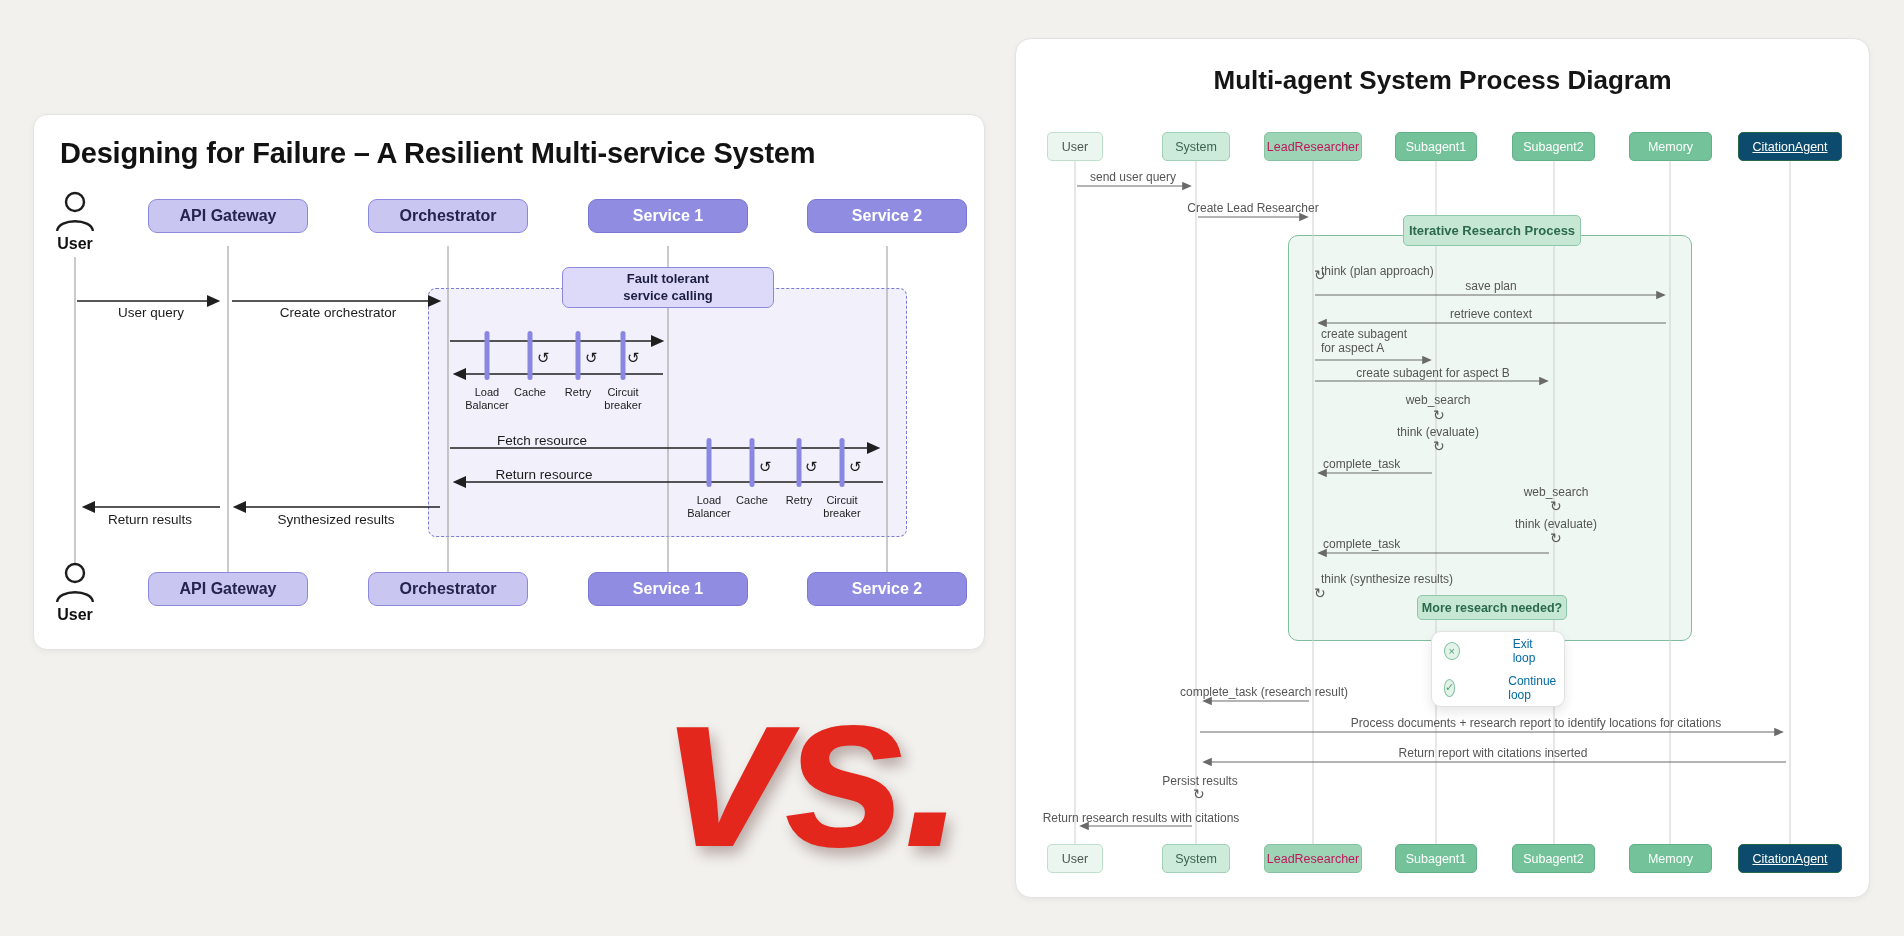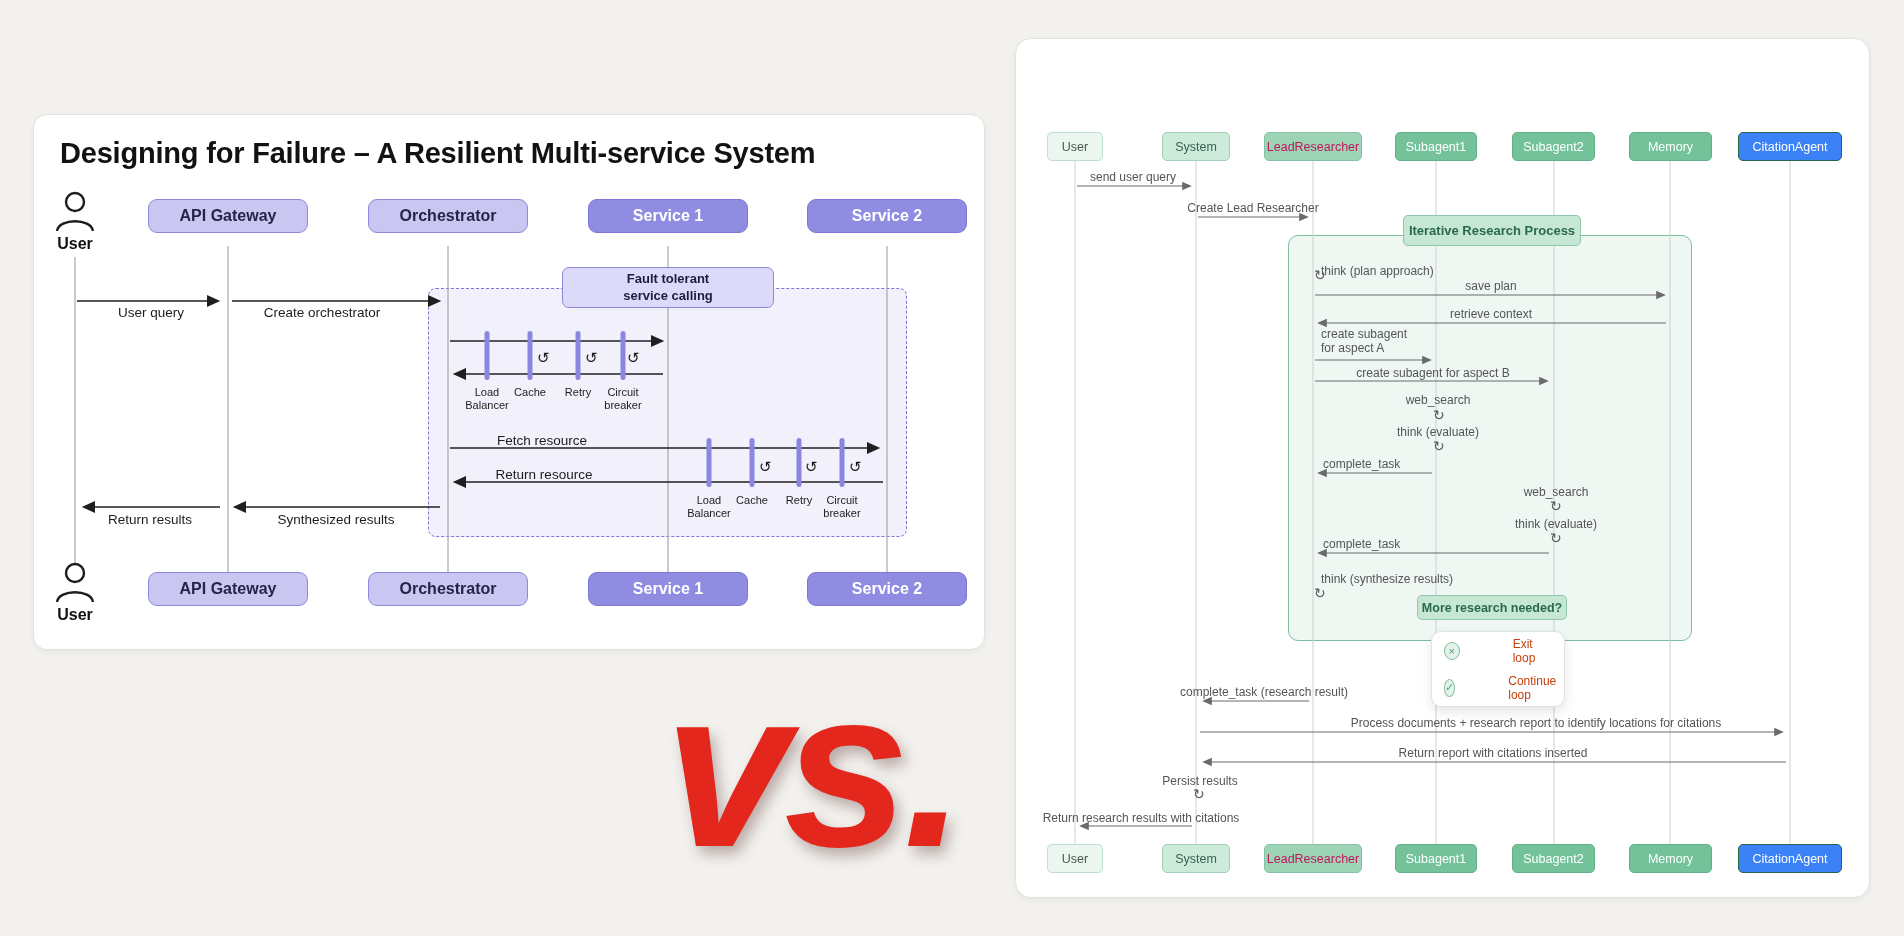--- a/index.html
+++ b/index.html
@@ -55,21 +55,21 @@
   }
   .ractor {
     position: absolute; height: 29px;
     display: flex; align-items: center; justify-content: center;
     border-radius: 5px; font-size: 12.5px;
   }
   .a-user     { background: #eaf6ef; border: 1px solid #bedfcc; color: #4a5950; }
   .a-system   { background: #cdebdb; border: 1px solid #a2d1b7; color: #3c6350; }
   .a-lead     { background: #9cd4b5; border: 1px solid #86c2a2; color: #be185d; text-align: center; }
   .a-sub      { background: #74c29a; border: 1px solid #61b088; color: #fff; }
-  .a-citation { background: #3b82f6; border: 1px solid #266847; color: #fff; }
+  .a-citation { background: #0c4a6e; border: 1px solid #266847; color: #fff; text-decoration: underline; }
   .loop-region {
     position: absolute; background: rgba(150,208,177,0.16);
     border: 1.2px solid #7fbf9e; border-radius: 10px;
   }
   .gbox {
     position: absolute; background: #c7e7d5; border: 1px solid #8ec7aa; border-radius: 5px;
     display: flex; align-items: center; justify-content: center;
     font-weight: bold; color: #2a6a4b;
   }
   .rmsg { position: absolute; font-size: 12px; color: #555; }
@@ -78,21 +78,21 @@
     position: absolute; background: #fff; border: 1px solid #e2e2e2; border-radius: 10px;
     box-shadow: 0 5px 12px rgba(0,0,0,0.10);
     display: flex; flex-direction: column; justify-content: center; gap: 9px; padding: 10px 12px;
   }
   .decision-row { display: flex; align-items: center; gap: 9px; }
   .decision-icon {
     width: 18px; height: 18px; border-radius: 50%;
     background: #e3f3ea; border: 1.4px solid #7fbf9e; color: #4f9e74;
     font-size: 11px; display: flex; align-items: center; justify-content: center;
   }
-  .decision-label { font-size: 12px; color: #c2410c; margin-left: 44px; }
+  .decision-label { font-size: 12px; color: #0369a1; margin-left: 44px; }
 
   
   .vs {
     position: absolute; left: 812px; top: 768px; transform: translate(-50%,-50%);
     font-size: 225px; font-weight: bold; font-style: italic; line-height: 1;
     color: #e3271c; letter-spacing: -6px;
     text-shadow: 5px 8px 14px rgba(60,10,5,0.30);
   }
 </style>
 </head>
@@ -157,21 +157,21 @@
     </div>
   <div class="pactor p-dark" style="left:773px;top:84px;width:160px;">
       <span>Service 2</span>
     </div>
 
   <div class="fault-label" style="left:528px;top:152px;width:212px;height:41px;">
     <span>Fault tolerant service calling</span>
   </div>
 
   <span class="msg cx" style="left:117px;top:190px;">User query</span>
-  <span class="msg cx" style="left:288px;top:190px;">Create orchestrator</span>
+  <span class="msg cx" style="left:304px;top:190px;">Create orchestrator</span>
   <span class="msg cx" style="left:508px;top:318px;">Fetch resource</span>
   <span class="msg cx" style="left:510px;top:352px;">Return resource</span>
   <span class="msg cx" style="left:116px;top:397px;">Return results</span>
   <span class="msg cx" style="left:302px;top:397px;">Synthesized results</span>
 
   <span class="loop-icon" style="left:503px;top:234px;">↺</span>
   <span class="loop-icon" style="left:551px;top:234px;">↺</span>
   <span class="loop-icon" style="left:593px;top:234px;">↺</span>
 
   <span class="loop-icon" style="left:725px;top:343px;">↺</span>
@@ -206,20 +206,21 @@
     </div>
   <div class="pactor p-dark" style="left:773px;top:457px;width:160px;">
       <span>Service 2</span>
     </div>
 </section>
 
 <div class="vs">vs.</div>
 
 <section class="card" style="left:1015px;top:38px;width:855px;height:860px;border-radius:16px;">
 
+  <h1 class="right-title">Multi-agent System Process Diagram</h1>
 
   <div class="loop-region" style="left:272px;top:196px;width:404px;height:406px;"></div>
 
   <svg class="layer" width="855" height="860" viewBox="0 0 855 860">
     <defs>
       <marker id="mR" markerWidth="9" markerHeight="8" refX="6.5" refY="3.5" orient="auto">
         <path d="M0,0 L8,3.5 L0,7 z" fill="#6a6a6a"></path>
       </marker>
     </defs>
     <g stroke="#cfcfcf" stroke-width="1">

